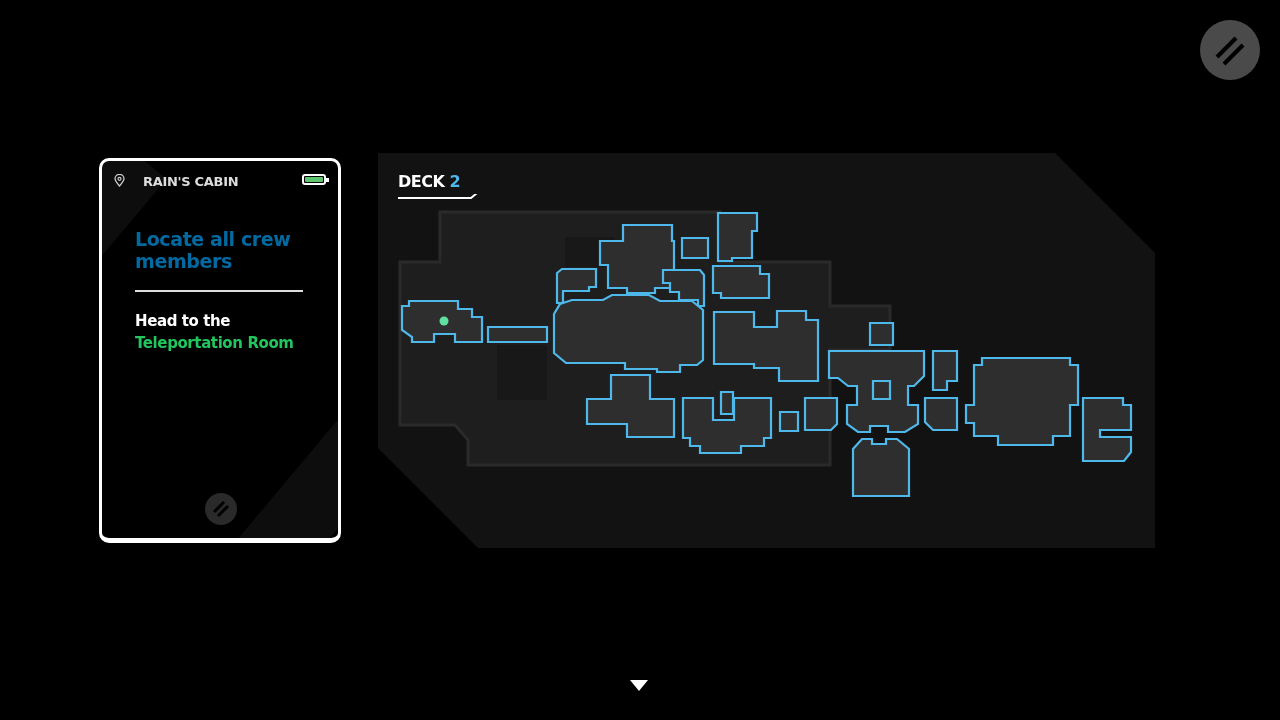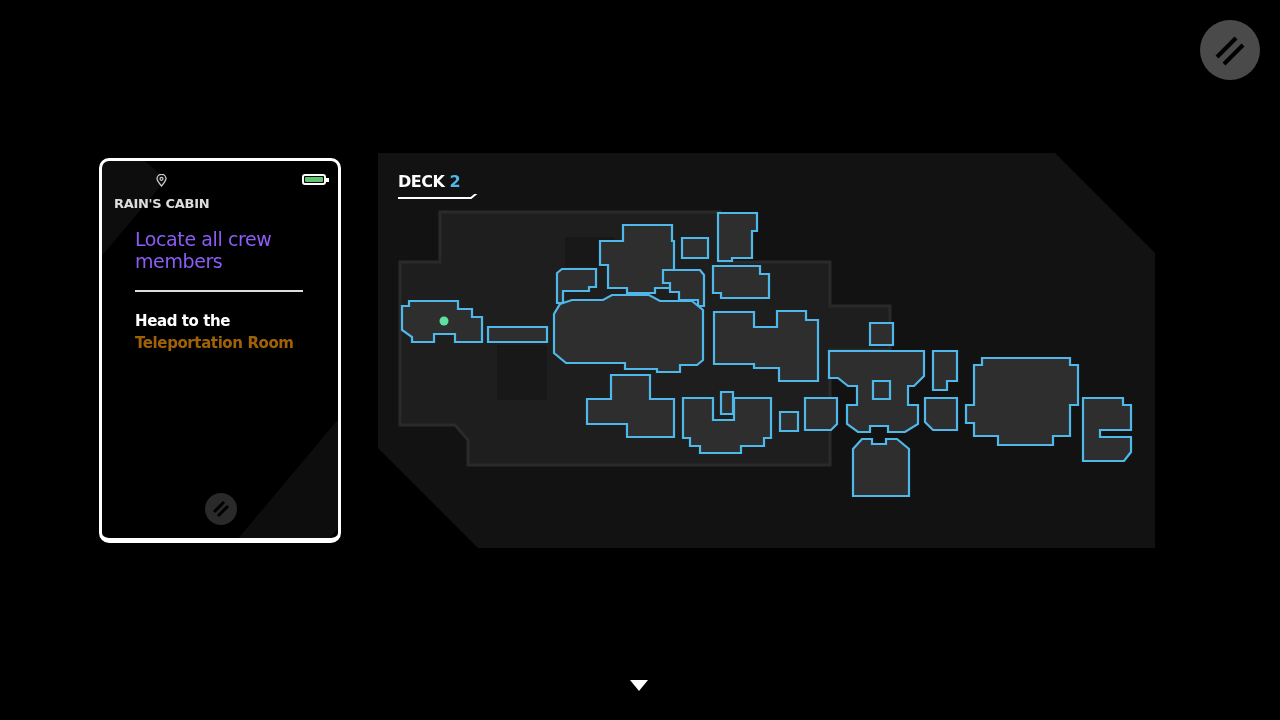--- a/index.html
+++ b/index.html
@@ -2,29 +2,29 @@
 <html><head>
 <meta charset="utf-8">
 <style>
   html, body { margin:0; padding:0; }
   body { width:1280px; height:720px; background:#000; position:relative; overflow:hidden; font-family:"DejaVu Sans", sans-serif; }
   .menu-btn { position:absolute; left:1200px; top:20px; width:60px; height:60px; border-radius:50%; background:#4a4a4a; cursor:pointer; }
   .menu-btn svg { position:absolute; left:0; top:0; }
   .phone { position:absolute; left:99px; top:158px; width:242px; height:385px; box-sizing:border-box; border:3px solid #fff; border-radius:10px; border-bottom-width:5px; background:#000; overflow:hidden; }
   .phone .shine1 { position:absolute; left:-40px; top:-20px; width:60px; height:160px; background:rgba(255,255,255,0.05); transform:rotate(40deg); }
   .phone .shine2 { position:absolute; right:-40px; bottom:-60px; width:70px; height:260px; background:rgba(255,255,255,0.05); transform:rotate(40deg); }
-  .loc { position:absolute; left:12px; top:13px; display:flex; align-items:center; gap:9px; color:#ddd; font-weight:bold; font-size:13px; letter-spacing:-0.3px;flex-direction:column; }
+  .loc { position:absolute; left:12px; top:13px; display:flex; gap:18px; color:#ddd; font-weight:bold; font-size:13px; letter-spacing:-0.3px; }
   .battery { position:absolute; right:12px; top:13px; width:24px; height:11px; border:2px solid #fff; border-radius:3px; box-sizing:border-box; }
   .battery::after { content:""; position:absolute; right:-5px; top:2px; width:3px; height:4px; background:#fff; }
   .battery .fill { position:absolute; left:1px; top:1px; right:1px; bottom:1px; background:#5fc46f; border-radius:1px; }
-  .obj-done { position:absolute; left:33px; top:67px; width:180px; color:#8b5cf6; font-weight:normal; font-size:19px; line-height:22px; letter-spacing:-0.4px; }
+  .obj-done { position:absolute; left:33px; top:67px; width:180px; color:#0369a1; font-weight:bold; font-size:19px; line-height:22px; letter-spacing:-0.4px; }
   .divider { position:absolute; left:33px; top:129px; width:168px; height:2px; background:#ddd; }
   .obj-cur { position:absolute; left:33px; top:149px; width:180px; font-weight:bold; font-size:15px; line-height:22px; letter-spacing:-0.4px; }
   .obj-cur .l1 { color:#fff; display:block; }
-  .obj-cur .l2 { color:#a16207; display:block; }
+  .obj-cur .l2 { color:#22c55e; display:block; }
   .phone-logo { position:absolute; left:103px; top:332px; width:32px; height:32px; border-radius:50%; background:#2a2a2a; }
   .map-panel { position:absolute; left:378px; top:153px; width:777px; height:395px; background:#121212; clip-path:polygon(0 0, 677px 0, 777px 100px, 777px 395px, 100px 395px, 0 295px); }
   .deck { position:absolute; left:398px; top:172px; color:#fff; font-weight:bold; font-size:16px; letter-spacing:-0.5px; }
   .deck .num { color:#4fb8ea; }
   .deck-underline { position:absolute; left:397px; top:194px; }
   .map-svg { position:absolute; left:0; top:0; }
   .down-arrow { position:absolute; left:630px; top:680px; width:0; height:0; border-left:9px solid transparent; border-right:9px solid transparent; border-top:11px solid #fff; cursor:pointer; }
 </style>
 </head>
 <body>

